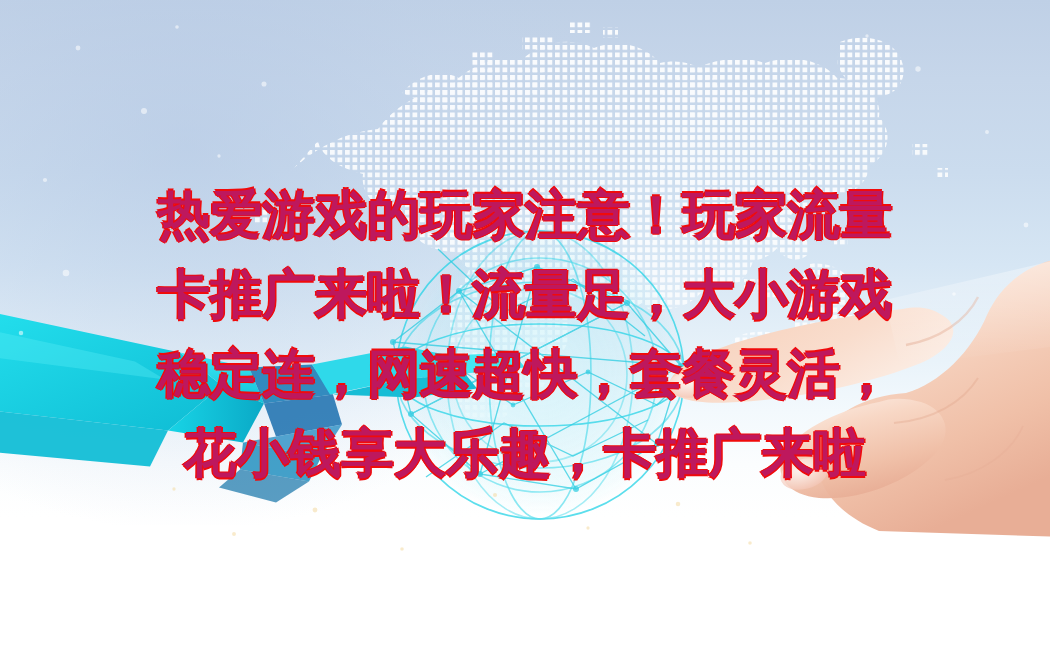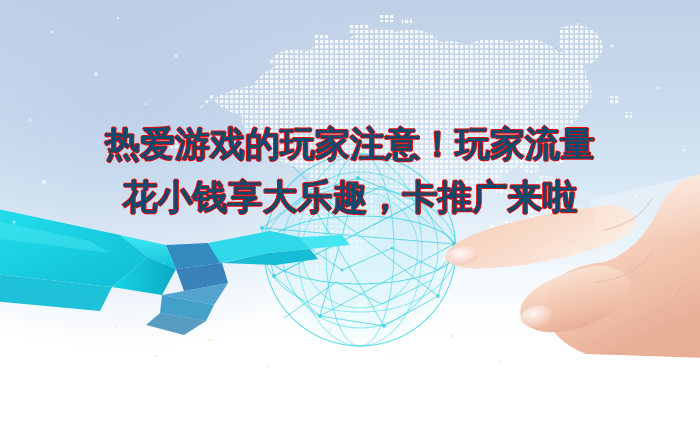--- a/index.html
+++ b/index.html
@@ -92,21 +92,21 @@
   }
   .sparkles svg { display: block; }
 
   
   .headline {
     position: absolute;
     left: 0;
     top: 118px;
     width: 700px;
     text-align: center;
-    color: #0c4a6e;
+    color: #be185d;
     font-family: "DejaVu Sans", "Liberation Sans", sans-serif;
     font-weight: 700;
     font-size: 35px;
     line-height: 53px;
     letter-spacing: 0px;
     white-space: nowrap;
     text-shadow:
        1px 0 0 #f00b0b,
       -1px 0 0 #f00b0b,
        0 1px 0 #f00b0b,
@@ -416,16 +416,18 @@
         <circle cx="452" cy="336" r="1.5"></circle>
         <circle cx="156" cy="356" r="1.3"></circle>
         <circle cx="116" cy="326" r="1.1"></circle>
         <circle cx="500" cy="362" r="1.2"></circle>
       </g>
     </svg>
   </div>
 
   <div class="headline">
     <span class="line">热爱游戏的玩家注意！玩家流量</span>
+    <span class="line">卡推广来啦！流量足，大小游戏</span>
+    <span class="line">稳定连，网速超快，套餐灵活，</span>
     <span class="line">花小钱享大乐趣，卡推广来啦</span>
   </div>
 
 </div>
 
 </body></html>

